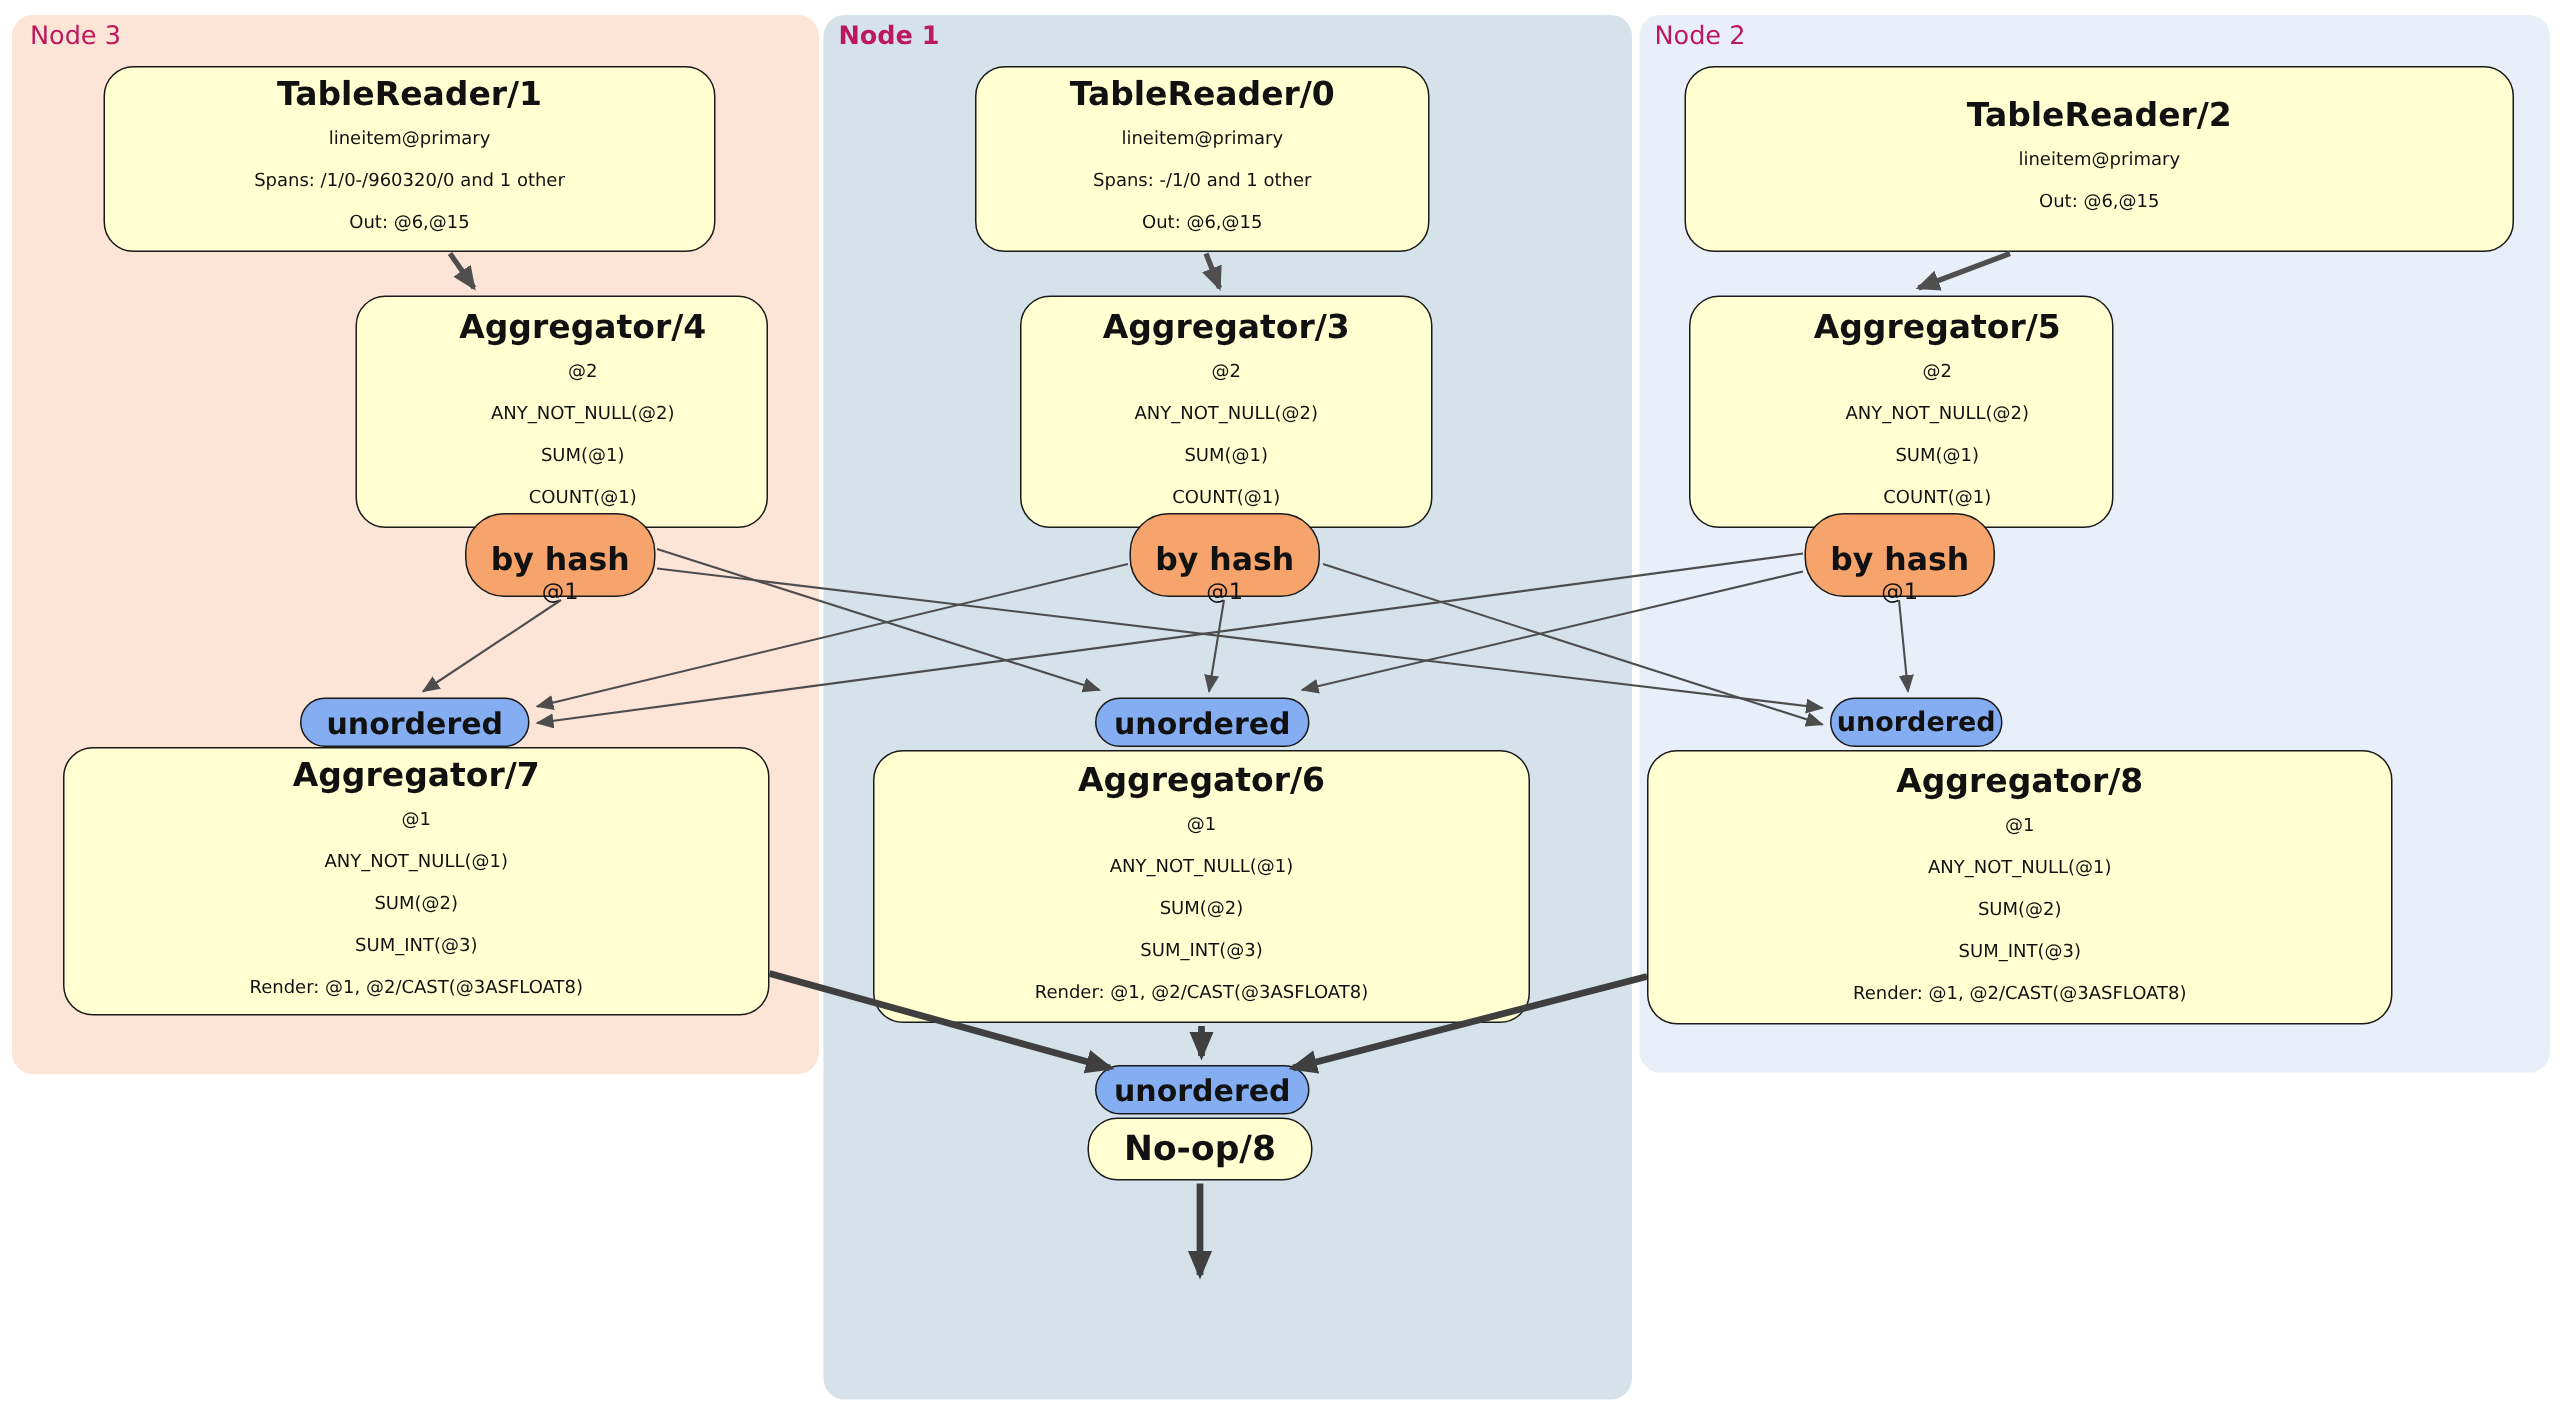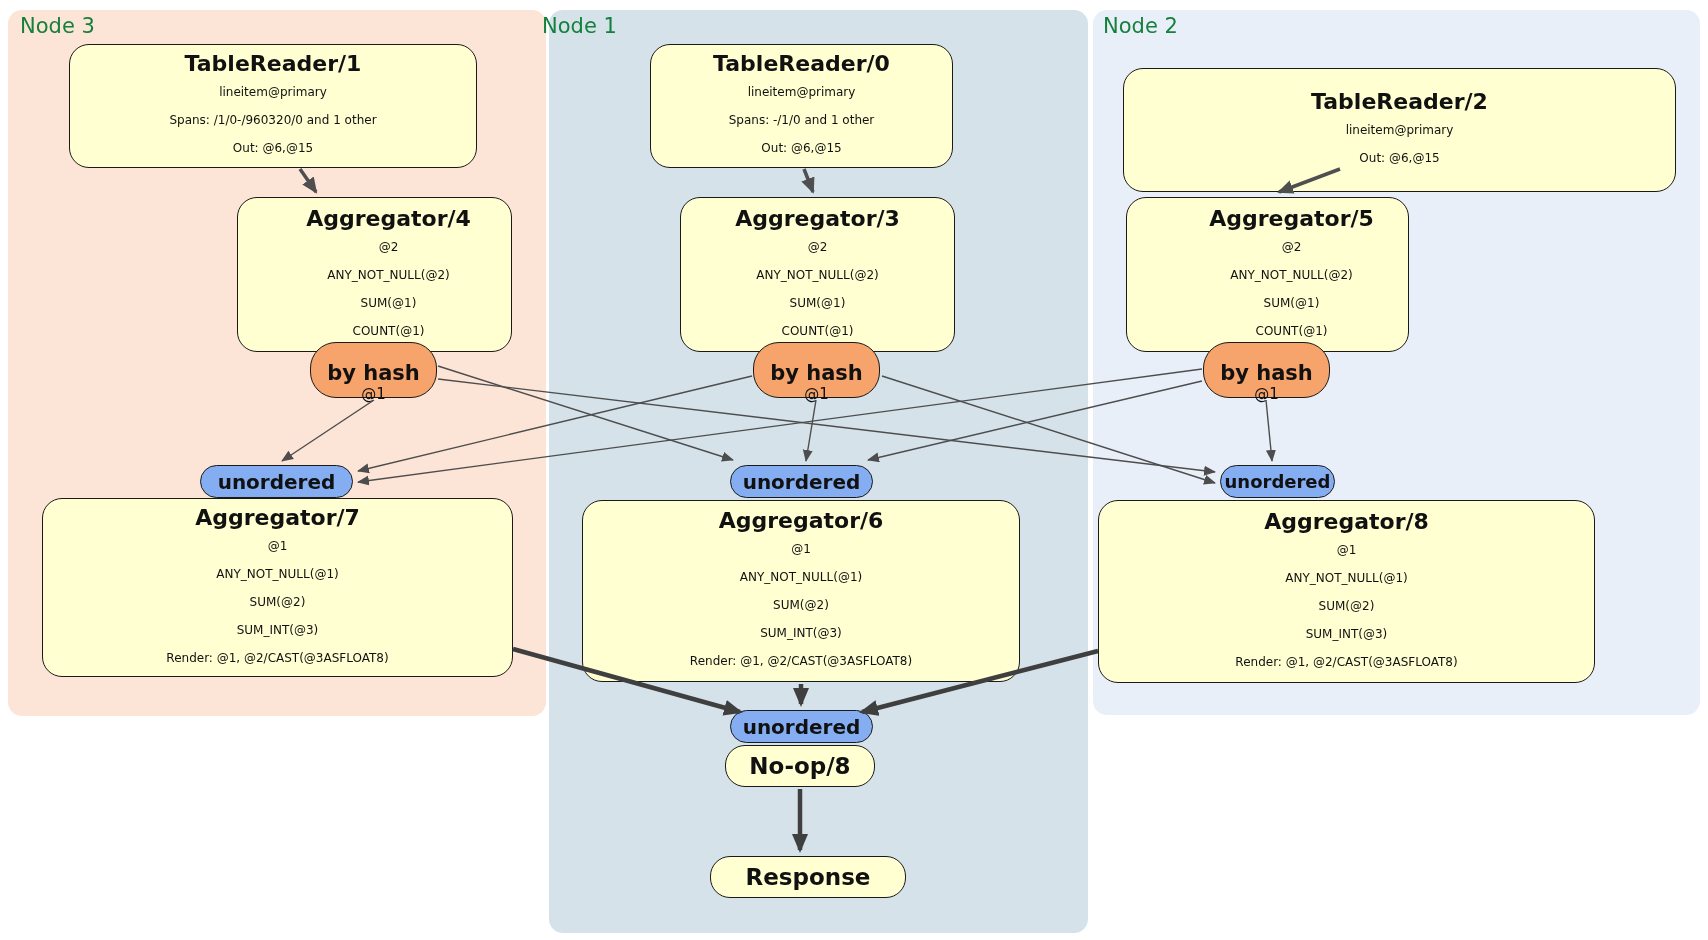--- a/index.html
+++ b/index.html
@@ -2,21 +2,21 @@
 <html style="--node3-bg: #fce4d6; --node1-bg: #d5e2ea; --node2-bg: #e9eff8; --processor-fill: #ffffd1; --router-fill: #f6a46c; --stream-fill: #85aef2; --edge: #4d4d4d; --edge-thick: #3f3f3f; --border: #1a1a1a; --text: #111111;"><head>
 <meta charset="utf-8">
 <title>DistSQL Plan Diagram</title>
 <style>
   html,body{margin:0;padding:0;background:#ffffff;}
   #canvas{
     position:relative;width:1708px;height:940px;overflow:hidden;
     font-family:"DejaVu Sans","Liberation Sans",sans-serif;color:#111;background:#ffffff;
   }
   .region{position:absolute;border-radius:14px;}
-  .region-label{position:absolute;font-size:21px;color:#15803d;z-index:2;}
+  .region-label{position:absolute;font-size:17px;color:#be185d;z-index:2;}
   .proc{
     position:absolute;background:var(--processor-fill,#ffffd1);
     border:1.6px solid #1a1a1a;border-radius:20px;
     display:flex;flex-direction:column;justify-content:center;align-items:center;
     text-align:center;white-space:nowrap;z-index:10;box-sizing:border-box;
   }
   .proc .t{font-weight:bold;font-size:22px;line-height:28px;}
   .proc .r{font-size:12px;line-height:28px;}
   .proc.single .t{font-size:23px;line-height:26px;}
   .pill{
@@ -36,36 +36,36 @@
 </head>
 <body>
 
 <div id="canvas">
 
   <div class="region" style="left:8px;top:10px;width:538px;height:706px;background:var(--node3-bg,#fce4d6);"></div>
   <div class="region" style="left:549px;top:10px;width:539px;height:923px;background:var(--node1-bg,#d5e2ea);"></div>
   <div class="region" style="left:1093px;top:10px;width:607px;height:705px;background:var(--node2-bg,#e9eff8);"></div>
 
   <div class="region-label" style="left:20px;top:14px;">Node 3</div>
-  <div class="region-label" style="left:542px;top:14px;">Node 1</div>
+  <div class="region-label" style="left:559px;top:14px;font-weight:bold;">Node 1</div>
   <div class="region-label" style="left:1103px;top:14px;">Node 2</div>
 
   <div class="proc" style="left:69px;top:44px;width:408px;height:124px;">
     <div class="t">TableReader/1</div>
     <div class="r">lineitem@primary</div>
     <div class="r">Spans: /1/0-/960320/0 and 1 other</div>
     <div class="r">Out: @6,@15</div>
   </div>
   <div class="proc" style="left:650px;top:44px;width:303px;height:124px;">
     <div class="t">TableReader/0</div>
     <div class="r">lineitem@primary</div>
     <div class="r">Spans: -/1/0 and 1 other</div>
     <div class="r">Out: @6,@15</div>
   </div>
-  <div class="proc" style="left:1123px;top:44px;width:553px;height:124px;margin-top:24px;">
+  <div class="proc" style="left:1123px;top:44px;width:553px;height:124px;">
     <div class="t">TableReader/2</div>
     <div class="r">lineitem@primary</div>
     <div class="r">Out: @6,@15</div>
   </div>
 
   <div class="proc" style="left:237px;top:197px;width:275px;height:155px;padding-left:28px;">
     <div class="t">Aggregator/4</div>
     <div class="r">@2</div>
     <div class="r">ANY_NOT_NULL(@2)</div>
     <div class="r">SUM(@1)</div>
@@ -125,23 +125,20 @@
     <div class="r">ANY_NOT_NULL(@1)</div>
     <div class="r">SUM(@2)</div>
     <div class="r">SUM_INT(@3)</div>
     <div class="r">Render: @1, @2/CAST(@3ASFLOAT8)</div>
   </div>
 
   <div class="pill stream" style="left:730px;top:710px;width:143px;height:33px;">unordered</div>
   <div class="proc single" style="left:725px;top:745px;width:150px;height:42px;">
     <div class="t">No-op/8</div>
   </div>
-  <div class="proc single" style="left:710px;top:856px;width:196px;height:42px;">
-    <div class="t">Response</div>
-  </div>
 
   <svg id="edges" width="1708" height="940" viewBox="0 0 1708 940">
     <defs>
       <marker id="mthin" markerUnits="userSpaceOnUse" markerWidth="13" markerHeight="11" refX="11" refY="5" orient="auto">
         <path d="M0,0 L12,5 L0,10 Z" fill="#4d4d4d"></path>
       </marker>
       <marker id="mmed" markerUnits="userSpaceOnUse" markerWidth="17" markerHeight="15" refX="14" refY="7" orient="auto">
         <path d="M0,0 L16,7 L0,14 Z" fill="#4f4f4f"></path>
       </marker>
       <marker id="mthick" markerUnits="userSpaceOnUse" markerWidth="20" markerHeight="17" refX="16" refY="8" orient="auto">

